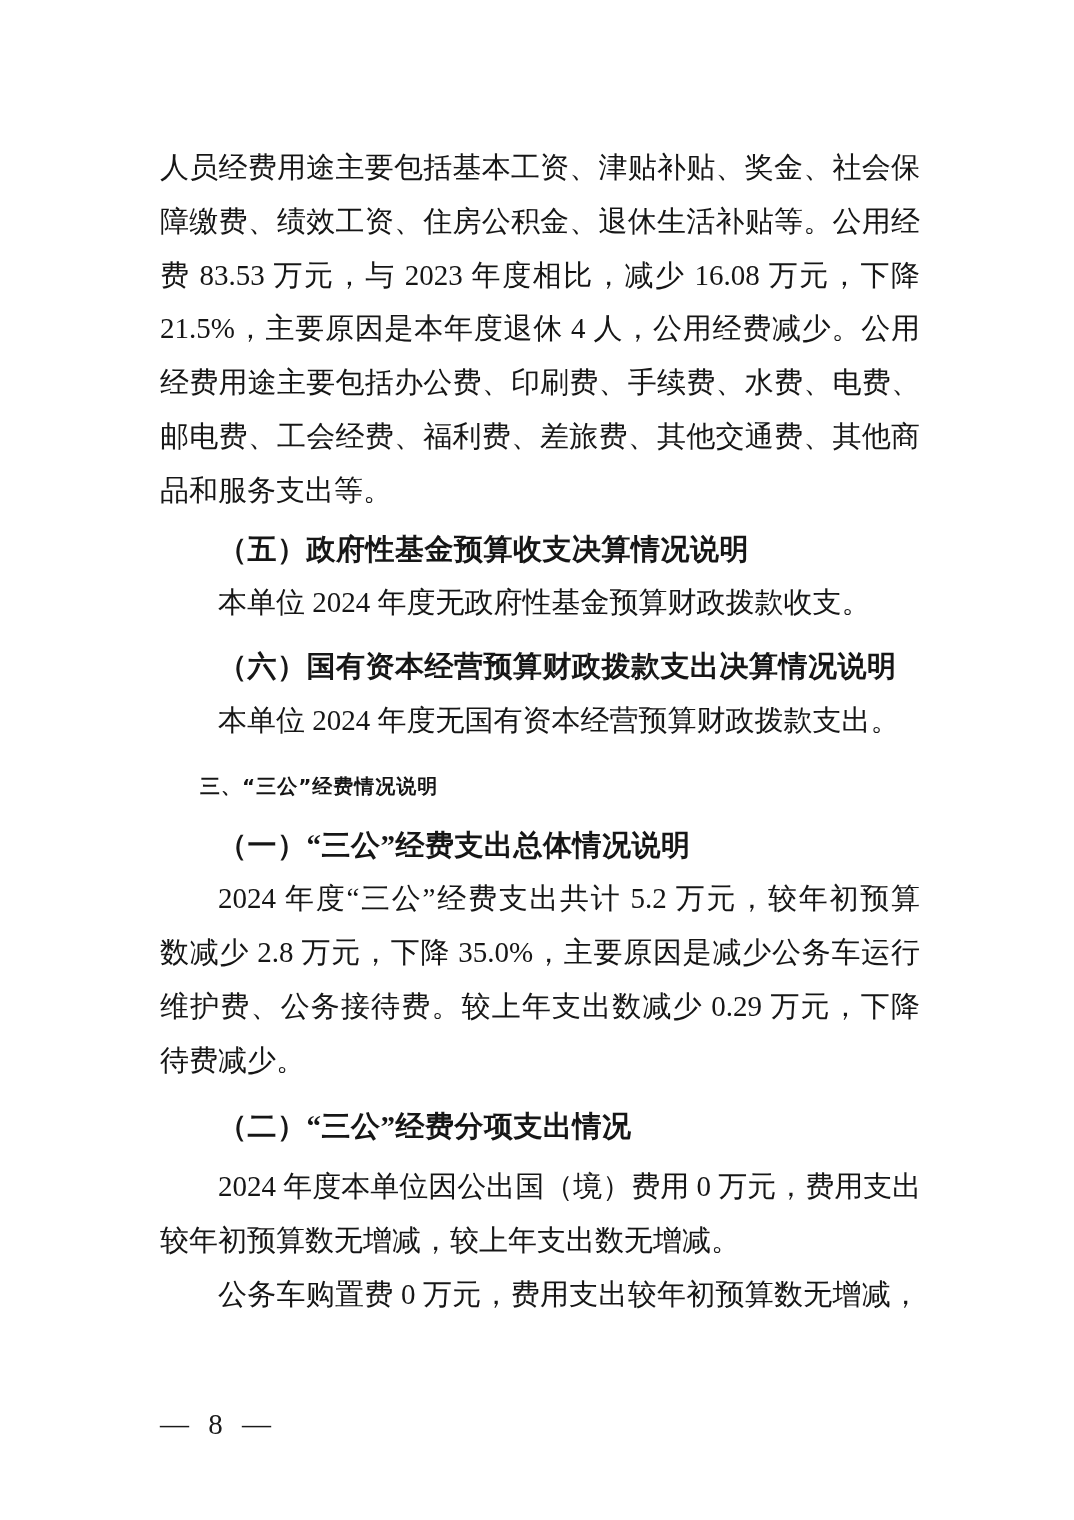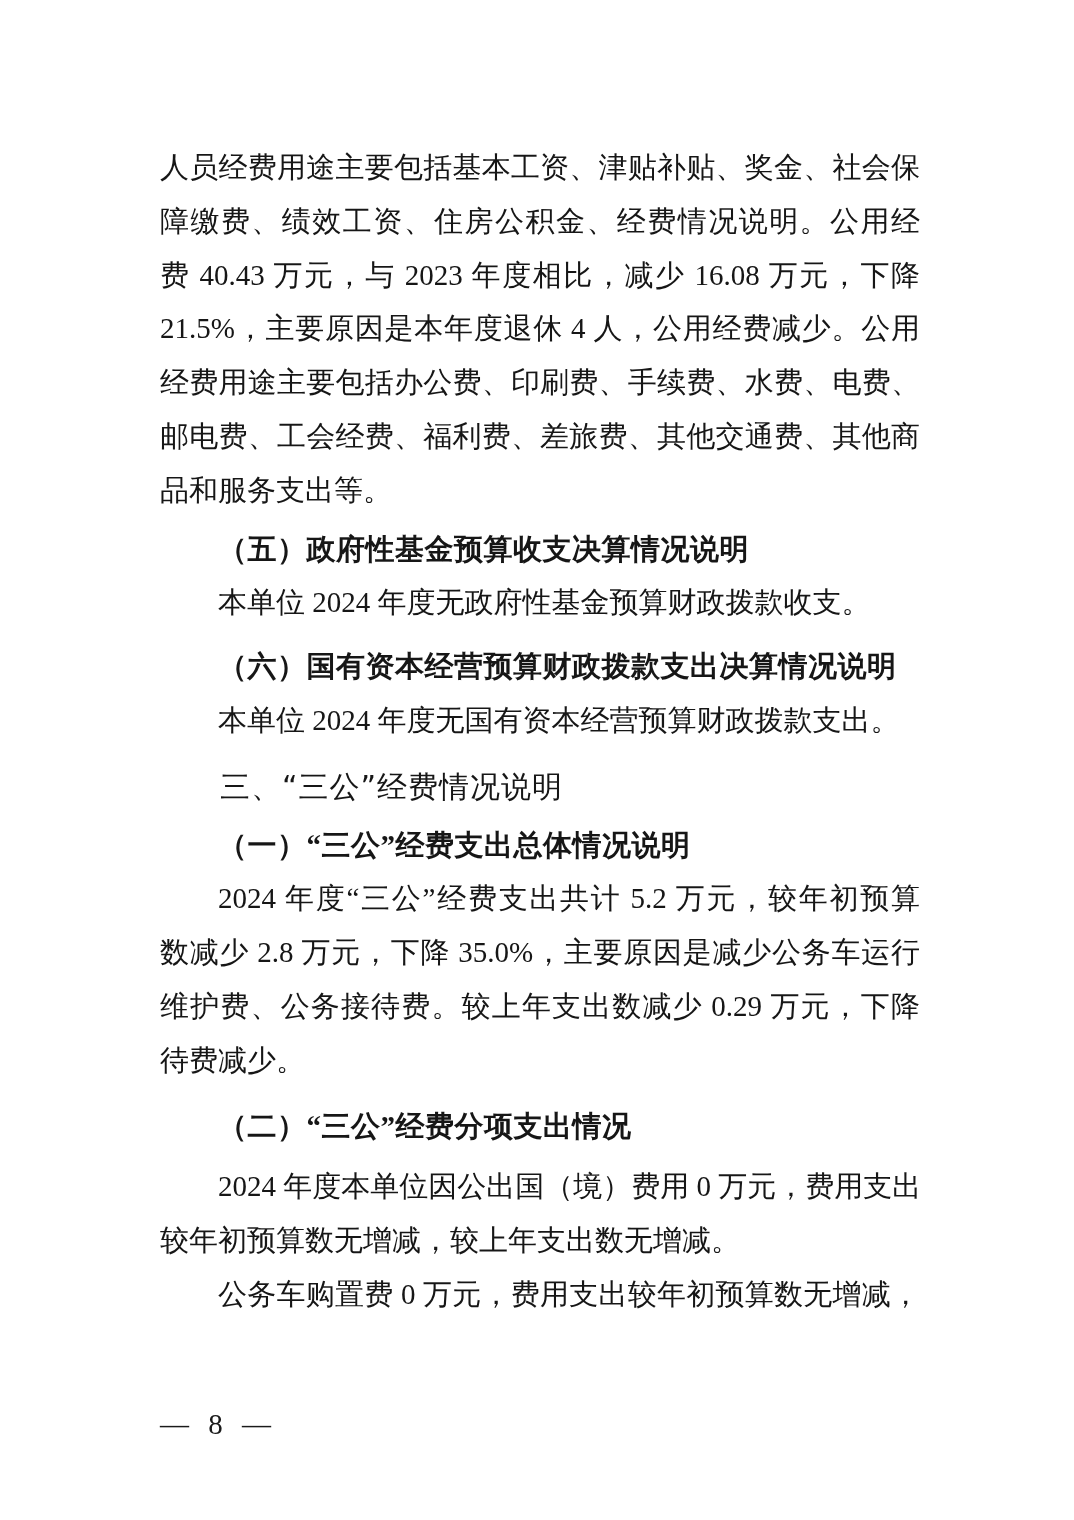--- a/index.html
+++ b/index.html
@@ -34,22 +34,22 @@
     text-align-last: left;
     font-family: Liberation Serif, serif;
   }
   .ind { text-indent: 2em; text-align: right; }
   .h-kai {
     font-weight: 700;
     letter-spacing: 0.5px;
   }
   .h-hei {
     font-family: "DejaVu Sans", "Liberation Sans", sans-serif;
-    font-weight: 400;
-    font-size: 30px;
+    font-weight: 700;
+    font-size: 20px;
     letter-spacing: 1px;
   }
   .mt5  { margin-top: 5px; }
   .mt7  { margin-top: 7px; }
   .mt10 { margin-top: 10px; }
   .mt12 { margin-top: 12px; }
   .footer {
     position: absolute;
     left: 160px;
     top: 1398px;
@@ -60,22 +60,22 @@
   }
 </style>
 </head>
 <body>
 
 <div class="page">
   <div class="content">
 
     <div class="block">
       <div class="line">人员经费用途主要包括基本工资、津贴补贴、奖金、社会保</div>
-      <div class="line">障缴费、绩效工资、住房公积金、经费情况说明。公用经</div>
-      <div class="line">费 40.43 万元，与 2023 年度相比，减少 16.08 万元，下降</div>
+      <div class="line">障缴费、绩效工资、住房公积金、退休生活补贴等。公用经</div>
+      <div class="line">费 83.53 万元，与 2023 年度相比，减少 16.08 万元，下降</div>
       <div class="line">21.5%，主要原因是本年度退休 4 人，公用经费减少。公用</div>
       <div class="line">经费用途主要包括办公费、印刷费、手续费、水费、电费、</div>
       <div class="line">邮电费、工会经费、福利费、差旅费、其他交通费、其他商</div>
       <div class="line-end">品和服务支出等。</div>
     </div>
 
     <div class="block line-end ind h-kai mt5">（五）政府性基金预算收支决算情况说明</div>
 
     <div class="block line-end ind">本单位 2024 年度无政府性基金预算财政拨款收支。</div>
 

